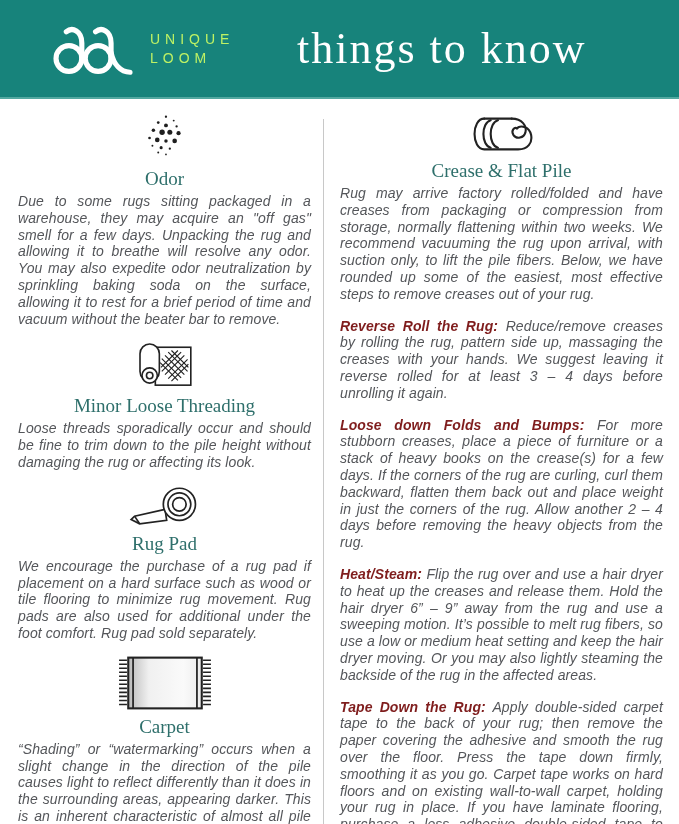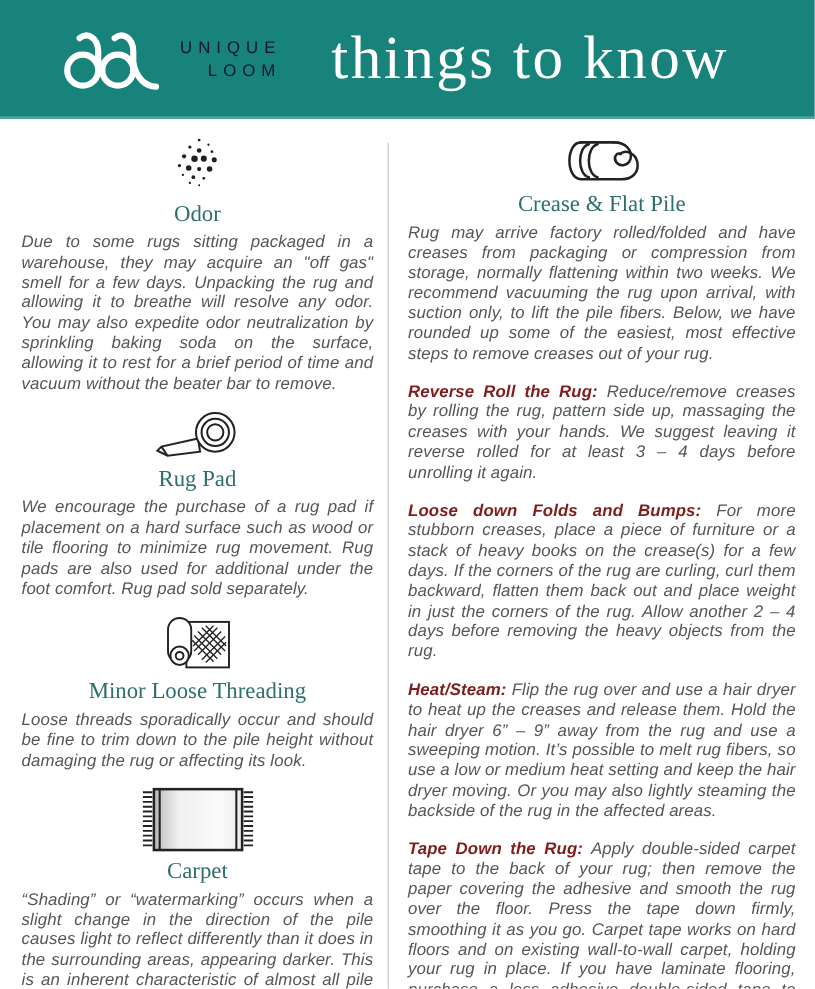--- a/index.html
+++ b/index.html
@@ -5,25 +5,25 @@
   html,body{margin:0;padding:0;background:#ffffff;}
   body{width:679px;height:824px;overflow:hidden;font-family:"Liberation Sans",sans-serif;}
 
   
   .header{
     height:99px;background:#17837B;display:flex;align-items:center;
     border-bottom:2px solid #53a8a0;box-sizing:border-box;padding:0 24px 0 50px;
   }
   .brand{display:flex;align-items:center;gap:14px;}
   .brand-mark svg{display:block;}
-  .brand-text{color:#0f172a;font-size:14px;letter-spacing:5px;line-height:1.35;text-align:right;font-weight:400;}
+  .brand-text{color:#bef264;font-size:14px;letter-spacing:5px;line-height:1.35;text-align:left;font-weight:400;}
   .page-title{
     flex:1;text-align:center;color:#ffffff;
     font-family:"Liberation Serif","DejaVu Serif",serif;
-    font-size:51px;letter-spacing:2px;font-weight:400;padding-right:6px;
+    font-size:44px;letter-spacing:2px;font-weight:400;padding-right:6px;
   }
 
   
   .content{display:flex;padding:14px 12px 0 18px;box-sizing:border-box;}
   .col{box-sizing:border-box;}
   .col-left{width:305px;padding-right:12px;}
   .v-divider{width:1px;background:#c8c8c8;margin-top:6px;}
   .col-right{flex:1;padding-left:16px;padding-right:4px;}
 
   .section{margin-bottom:13px;}
@@ -89,47 +89,47 @@
             <circle cx="23" cy="40" r="1"></circle>
             <circle cx="31" cy="42" r="0.9"></circle>
         </svg>
       </div>
       <div class="section-heading">Odor</div>
       <p class="body-text">Due to some rugs sitting packaged in a warehouse, they may acquire an "off gas" smell for a few days. Unpacking the rug and allowing it to breathe will resolve any odor. You may also expedite odor neutralization by sprinkling baking soda on the surface, allowing it to rest for a brief period of time and vacuum without the beater bar to remove.</p>
     </div>
 
     <div class="section">
       <div class="icon-row">
-        <svg width="82" height="44" viewBox="0 0 92 52" fill="none" stroke="#222222" stroke-width="2">
-          <path d="M46 30 L10 38 L6 42 L16 47 L48 43 Z" fill="#ffffff"></path>
-          <path d="M10 38 L16 47"></path>
-          <circle cx="63" cy="24" r="19" fill="#ffffff"></circle>
-          <circle cx="63" cy="24" r="13.5" fill="#ffffff"></circle>
-          <circle cx="63" cy="24" r="8" fill="#ffffff"></circle>
-        </svg>
-      </div>
-      <div class="section-heading">Rug Pad</div>
-      <p class="body-text">We encourage the purchase of a rug pad if placement on a hard surface such as wood or tile flooring to minimize rug movement. Rug pads are also used for additional under the foot comfort. Rug pad sold separately.</p>
-    </div>
-
-    <div class="section">
-      <div class="icon-row">
         <svg width="72" height="50" viewBox="0 0 84 62" fill="none" stroke="#222222" stroke-width="2">
           <rect x="30" y="9" width="44" height="47" fill="#ffffff"></rect>
           <g stroke-width="1.4">
             <path d="M42 19 L66 43 M46 15 L70 39 M38 23 L62 47 M50 13 L71 34 M36 28 L58 50"></path>
             <path d="M62 15 L38 39 M66 19 L42 43 M58 13 L37 34 M70 24 L46 48 M71 30 L50 51"></path>
           </g>
           <rect x="11" y="5" width="24" height="46" rx="12" fill="#ffffff"></rect>
           <circle cx="23" cy="44" r="9.5" fill="#ffffff"></circle>
           <circle cx="23" cy="44" r="4" fill="#ffffff"></circle>
         </svg>
       </div>
       <div class="section-heading">Minor Loose Threading</div>
       <p class="body-text">Loose threads sporadically occur and should be fine to trim down to the pile height without damaging the rug or affecting its look.</p>
+    </div>
+
+    <div class="section">
+      <div class="icon-row">
+        <svg width="82" height="44" viewBox="0 0 92 52" fill="none" stroke="#222222" stroke-width="2">
+          <path d="M46 30 L10 38 L6 42 L16 47 L48 43 Z" fill="#ffffff"></path>
+          <path d="M10 38 L16 47"></path>
+          <circle cx="63" cy="24" r="19" fill="#ffffff"></circle>
+          <circle cx="63" cy="24" r="13.5" fill="#ffffff"></circle>
+          <circle cx="63" cy="24" r="8" fill="#ffffff"></circle>
+        </svg>
+      </div>
+      <div class="section-heading">Rug Pad</div>
+      <p class="body-text">We encourage the purchase of a rug pad if placement on a hard surface such as wood or tile flooring to minimize rug movement. Rug pads are also used for additional under the foot comfort. Rug pad sold separately.</p>
     </div>
 
     <div class="section">
       <div class="icon-row">
         <svg width="100" height="56" viewBox="0 0 112 64" fill="none" stroke="#222222">
           <defs>
             <linearGradient id="shadegrad" x1="0" y1="0" x2="1" y2="0">
               <stop offset="0" stop-color="#b9b9b9"></stop>
               <stop offset="0.28" stop-color="#f0f0f0"></stop>
               <stop offset="0.75" stop-color="#fafafa"></stop>

